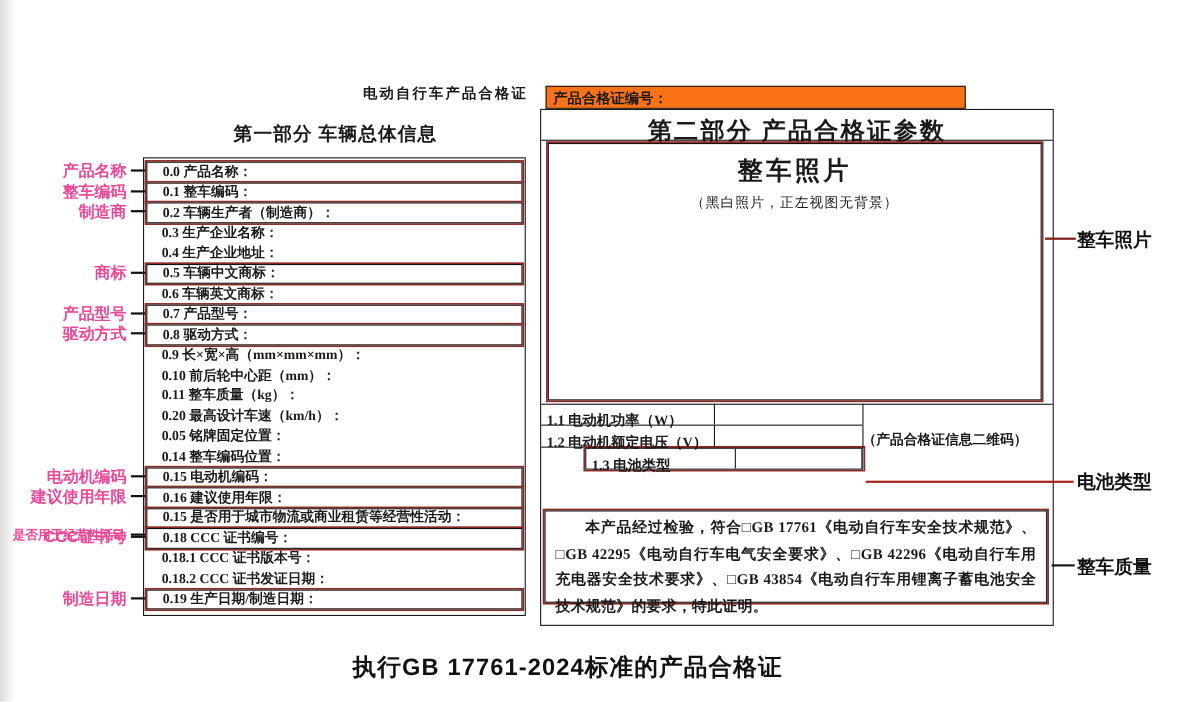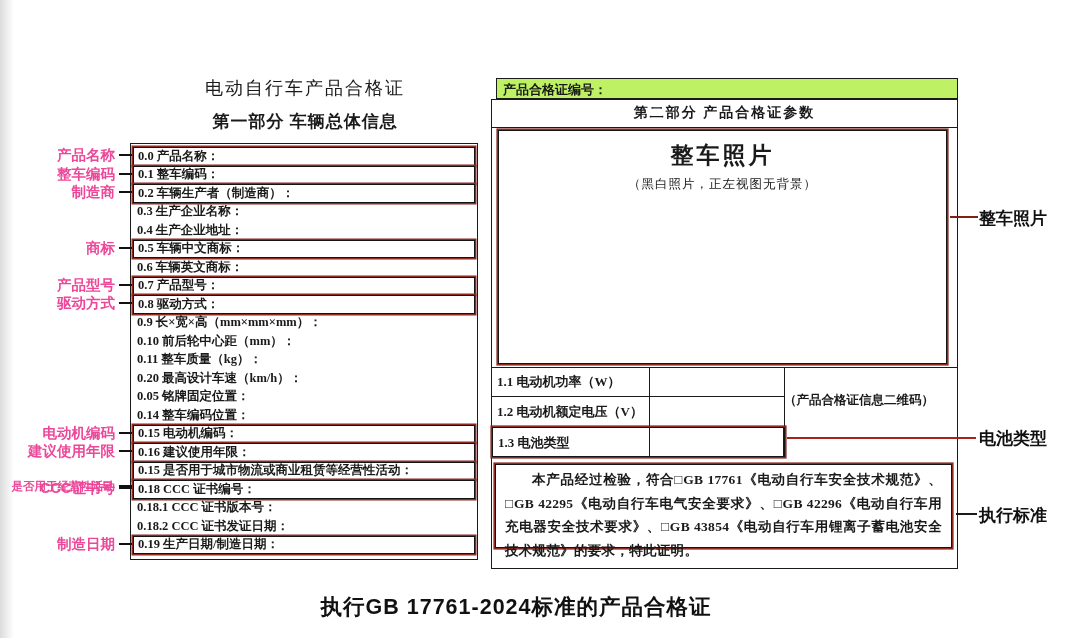--- a/index.html
+++ b/index.html
@@ -4,58 +4,58 @@
 <style>
   html,body { margin:0; padding:0; background:#ffffff; }
   .stage {
     position:relative; width:1080px; height:638px; background:#ffffff;
     font-family:"Liberation Serif","DejaVu Serif",serif; color:#1a1a1a; overflow:hidden;
   }
   .edge { position:absolute; left:0; top:0; bottom:0; width:14px;
     background:linear-gradient(90deg,#dcdcdc,rgba(255,255,255,0)); }
 
   
-  .p1-title { position:absolute; left:130px; top:76px; width:350px; text-align:center;
-    font-size:18px; font-weight:normal; letter-spacing:2px; }
+  .p1-title { position:absolute; left:130px; top:76px; width:350px; text-align:right;
+    font-size:13px; font-weight:bold; letter-spacing:2px; }
   .p1-subtitle { position:absolute; left:130px; top:110px; width:350px; text-align:center;
     font-size:17px; font-weight:bold; letter-spacing:1px; }
   .p1-box { position:absolute; left:130px; top:143px; width:348px; height:417px;
     border:1.6px solid #1a1a1a; box-sizing:border-box; padding-top:3px; background:#fff; }
   .row { height:18.5px; margin:0 2px; display:flex; align-items:center;
-    font-size:12.5px; font-weight:bold; padding-left:4px; box-sizing:border-box; white-space:nowrap; }
+    font-size:12.5px; font-weight:bold; padding-left:14px; box-sizing:border-box; white-space:nowrap; }
   .row.hl { border:1.8px solid #141414; box-shadow:0 0 0 1.5px #8e2a22; background:#fff; }
 
   
   .anno-left { position:absolute; right:948px; display:flex; align-items:center; height:18px;
     font-family:"Liberation Sans","DejaVu Sans",sans-serif; font-weight:bold; font-size:14.5px;
     color:#ec4899; white-space:nowrap; }
   .anno-left .dash { width:13px; height:2.2px; background:#111; margin-left:4px; flex:0 0 auto; }
   .anno-left.small { font-size:11.5px;margin-top:16px; }
 
   
-  .certno { position:absolute; left:496px; top:78px; width:462px; height:21px;
+  .certno { position:absolute; left:496px; top:78px; width:382px; height:21px;
     border:1.6px solid #1a1a1a; box-sizing:border-box; font-size:13px; font-weight:bold;
-    padding:2px 0 0 6px; background:#bef264; }
+    padding:2px 0 0 6px; background:#f97316; }
   .p2-box { position:absolute; left:491px; top:99px; width:467px; height:470px;
     border:1.7px solid #1a1a1a; box-sizing:border-box; background:#fff; }
-  .p2-header { height:28px; text-align:center; font-size:14px; font-weight:bold;
+  .p2-header { height:28px; text-align:center; font-size:22px; font-weight:bold;
     letter-spacing:2px; border-bottom:1.6px solid #1a1a1a; padding-top:4px; box-sizing:border-box; }
   .photo-box { position:absolute; left:6px; top:30px; width:449px; height:234px;
     border:1.8px solid #141414; box-shadow:0 0 0 1.6px #8e2a22; box-sizing:border-box;
     text-align:center; background:#fff; }
   .photo-title { margin-top:9px; font-size:23px; font-weight:bold; letter-spacing:3px; }
   .photo-note { margin-top:5px; font-size:12.5px; font-weight:normal; letter-spacing:1px; }
 
   .table-topline { position:absolute; left:0; right:0; top:267px; border-top:1.6px solid #1a1a1a; }
   .ptable { position:absolute; left:0; top:267px; width:293px; }
-  .prow { display:flex; height:30px; border-bottom:1.6px solid #1a1a1a; box-sizing:border-box; }
+  .prow { display:flex; height:20px; border-bottom:1.6px solid #1a1a1a; box-sizing:border-box; }
   .prow .pl { width:158px; border-right:1.6px solid #1a1a1a; font-size:13px; font-weight:bold;
     padding:6px 0 0 5px; box-sizing:border-box; white-space:nowrap; }
   .prow .pv { width:135px; border-right:1.6px solid #1a1a1a; box-sizing:border-box; }
-  .prow.hl { border:1.9px solid #141414; box-shadow:0 0 0 1.6px #8e2a22; }
+  .prow.hl { border:1.9px solid #141414; box-shadow:0 0 0 1.6px #8e2a22;margin-left:40px; }
   .qr-note { position:absolute; left:292px; top:292px; width:137px; text-align:center;
     font-size:12.5px; font-weight:bold; white-space:nowrap; }
   .std-box { position:absolute; left:3px; top:364px; width:457px; height:84px;
     border:1.9px solid #141414; box-shadow:0 0 0 1.6px #8e2a22; box-sizing:border-box; background:#fff; }
   .std-box p { margin:3px 9px; text-indent:2em; font-size:13.5px; font-weight:bold;
     line-height:23.5px; text-align:justify; letter-spacing:0.3px; }
 
   
   .anno-right { position:absolute; font-family:"Liberation Sans","DejaVu Sans",sans-serif;
     font-weight:bold; font-size:17px; color:#111; white-space:nowrap; }
@@ -180,16 +180,16 @@
     </div>
   </div>
 
   <div class="line line-photo"></div>
   <div class="anno-right" style="left:979px; top:207px">整车照片</div>
 
   <div class="line line-battery"></div>
   <div class="anno-right" style="left:979px; top:427px">电池类型</div>
 
   <div class="line line-standard"></div>
-  <div class="anno-right" style="left:979px; top:504px">执行标准</div>
+  <div class="anno-right" style="left:979px; top:504px">整车质量</div>
 
   <div class="caption">执行GB 17761-2024标准的产品合格证</div>
 </div>
 
 </body></html>

